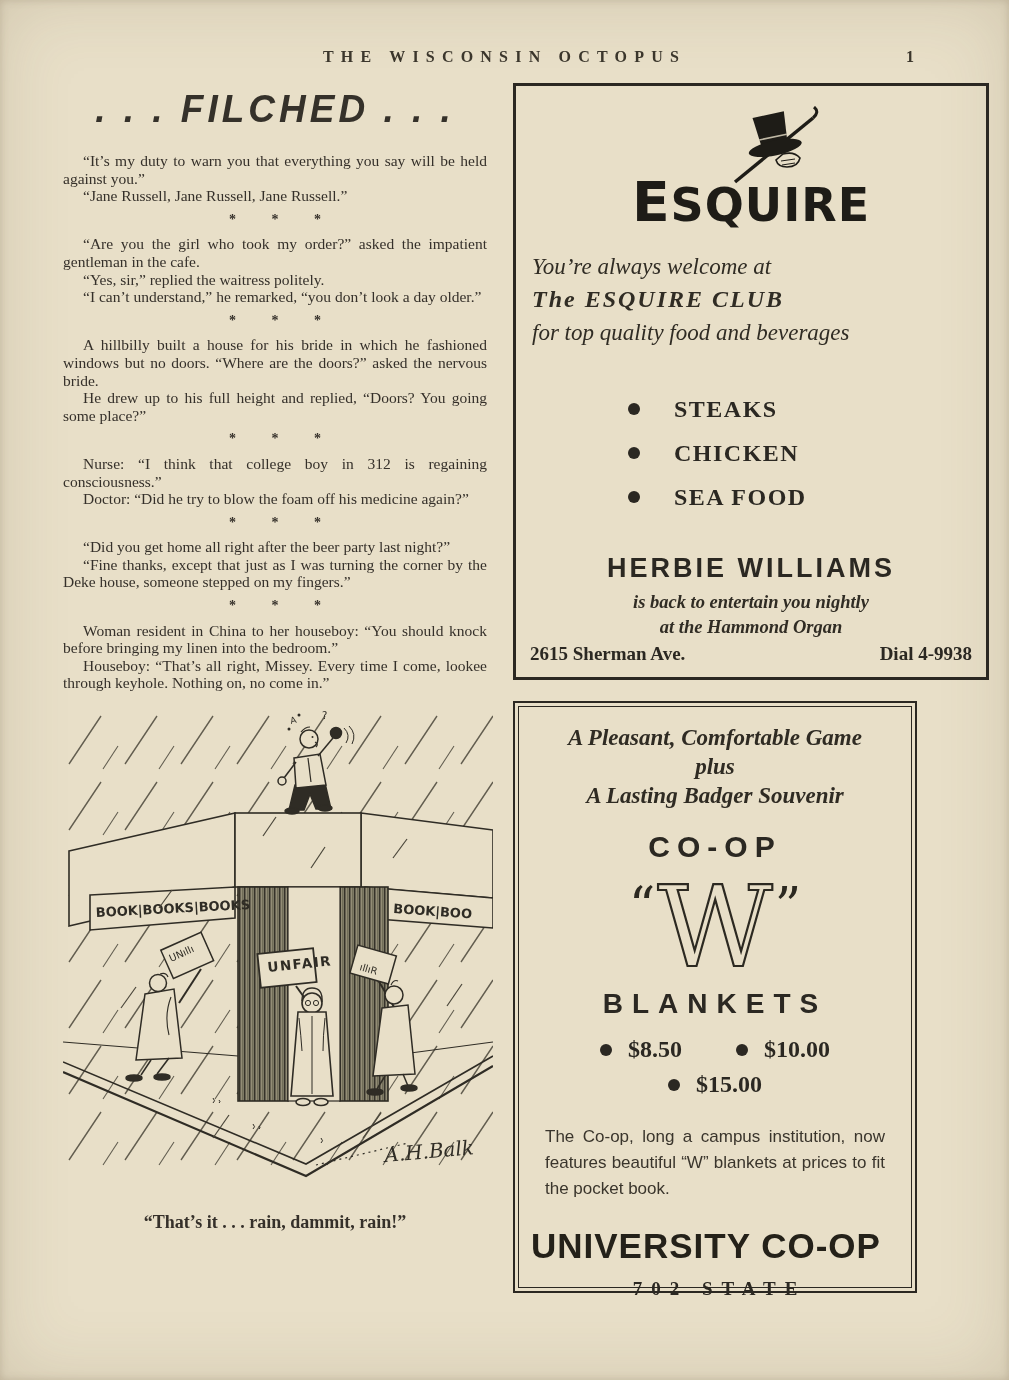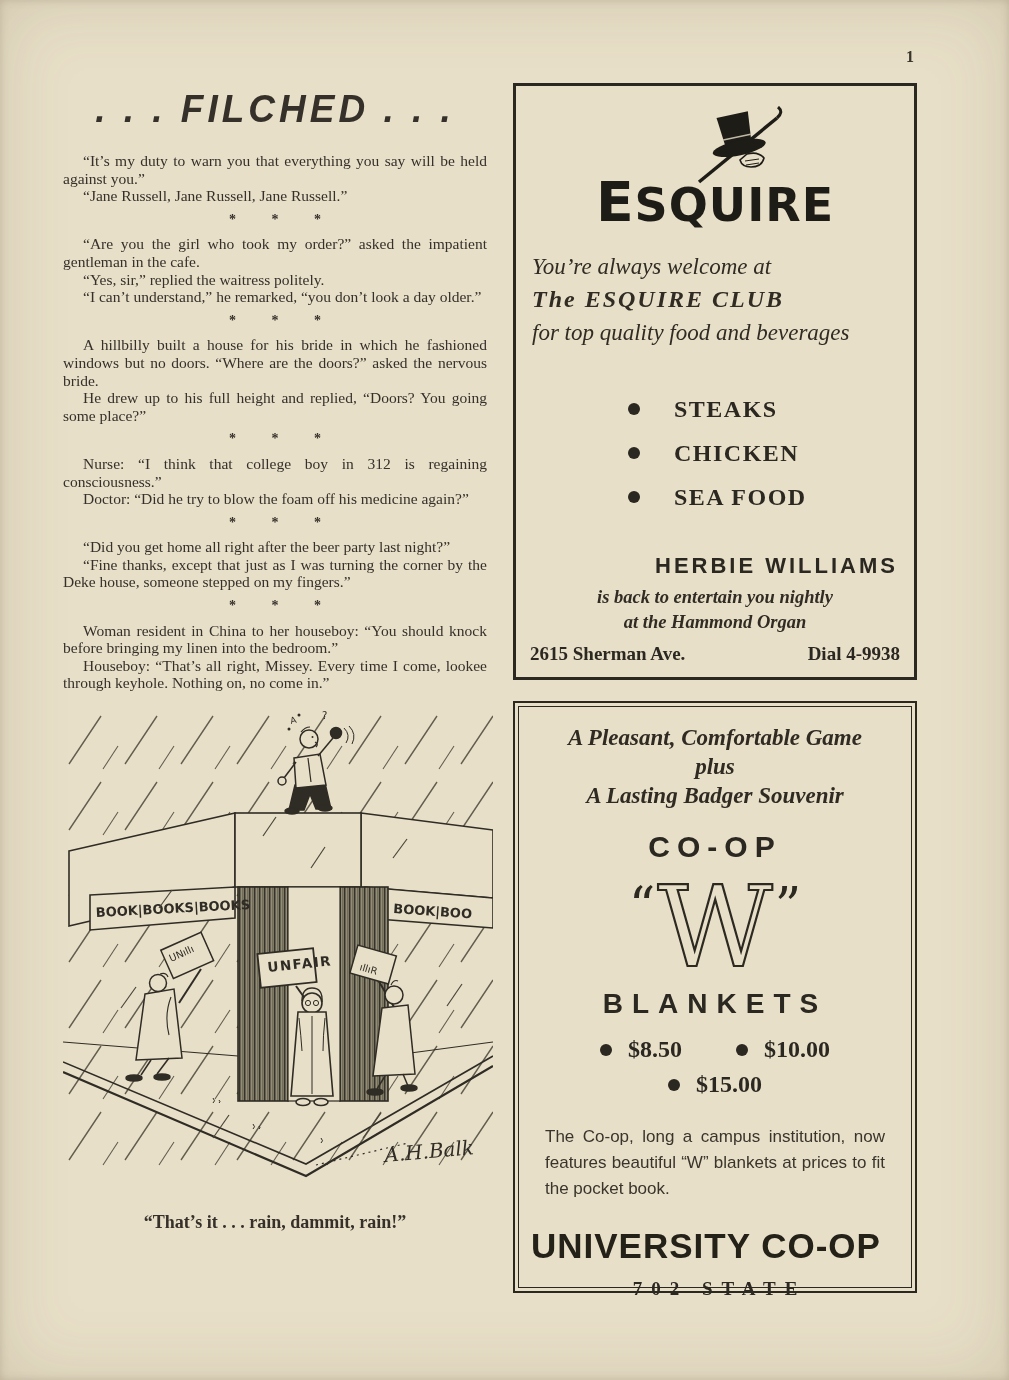--- a/index.html
+++ b/index.html
@@ -28,40 +28,40 @@
   .jokes p { text-indent:20px; }
   .stars { text-align:center; text-indent:0; font-size:14px; font-weight:700;
     letter-spacing:16px; padding-left:16px; margin:6px 0 7px; color:#35302a; }
 
   .cartoon-wrap { margin-top:14px; }
   .caption { margin-top:20px; text-align:center; font-size:18px; font-weight:700; color:#35302a; }
 
   
   .right-col { position:absolute; left:513px; top:83px; width:404px; }
   .ad-esquire {
-    position:relative; width:404px; height:597px;
+    position:relative; width:476px; height:597px;
     border:3px solid #2b2822; padding:0 16px;
   }
   .esq-logo { position:relative; margin-top:26px; height:122px; }
   .esq-text {
     position:absolute; bottom:0; left:0; right:0; text-align:center;
     font-family:"DejaVu Sans", sans-serif; font-weight:900; font-size:46px;
     letter-spacing:1px; color:#1e1c17;
   }
   .esq-text::first-letter { font-size:1.2em; }
   .esq-hat { position:absolute; top:-6px; left:calc(50% - 24px); }
   .esq-tagline { margin-top:16px; text-align:left; font-style:italic;
     font-size:23px; line-height:33px; color:#302c24; }
   .esq-tagline .l2 { letter-spacing:2px; font-weight:700; font-size:24px; }
   .esq-menu { margin-top:38px; padding-left:96px; }
   .menu-row { display:flex; align-items:center; height:44px; }
   .dot { width:12px; height:12px; border-radius:50%; background:#2b2822; margin-right:34px; flex:0 0 auto; }
   .menu-label { font-weight:700; font-size:24px; letter-spacing:1.5px; color:#2b2822; }
-  .performer { margin-top:34px; text-align:right; font-family:"Liberation Sans", sans-serif;
-    font-weight:700; font-size:22px; letter-spacing:3px; color:#2b2822; }
+  .performer { margin-top:34px; text-align:center; font-family:"Liberation Sans", sans-serif;
+    font-weight:700; font-size:27px; letter-spacing:3px; color:#2b2822; }
   .performer-sub { margin-top:6px; text-align:center; font-style:italic; font-weight:700;
     font-size:18.5px; line-height:25px; color:#302c24; }
   .esq-bottom { position:absolute; left:14px; right:14px; bottom:12px;
     display:flex; justify-content:space-between; font-weight:700; font-size:19px; color:#2b2822; }
 
   .ad-coop { position:relative; width:404px; height:592px; margin-top:21px; border:2px solid #2b2822; }
   .coop-inner { position:absolute; inset:3px; border:1px solid #2b2822; padding:0 12px; }
   .coop-tagline { margin-top:16px; text-align:center; font-style:italic; font-weight:700;
     font-size:23px; line-height:29px; color:#2f2b23; }
   .coop-brand { margin-top:20px; text-align:center; font-family:"Liberation Sans", sans-serif;
@@ -79,20 +79,21 @@
   .coop-store { margin-top:24px; text-align:left; font-family:Liberation Sans, sans-serif;
     font-weight:700; font-size:35px; letter-spacing:1px; color:#242119; }
   .coop-addr { margin-top:12px; text-align:center; font-weight:700; font-size:19px;
     letter-spacing:9px; padding-left:9px; color:#2b2822; }
 </style>
 </head>
 <body>
 
 <div class="page">
 
+  <div class="masthead">THE WISCONSIN OCTOPUS</div>
   <div class="pagenum">1</div>
 
   <div class="left-col">
     <div class="filched-title">. . . FILCHED . . .</div>
 
     <div class="jokes">
       <p>“It’s my duty to warn you that everything you say will be held against you.”</p>
       <p>“Jane Russell, Jane Russell, Jane Russell.”</p>
       <div class="stars">* * *</div>
       <p>“Are you the girl who took my order?” asked the impatient gentleman in the cafe.</p>

